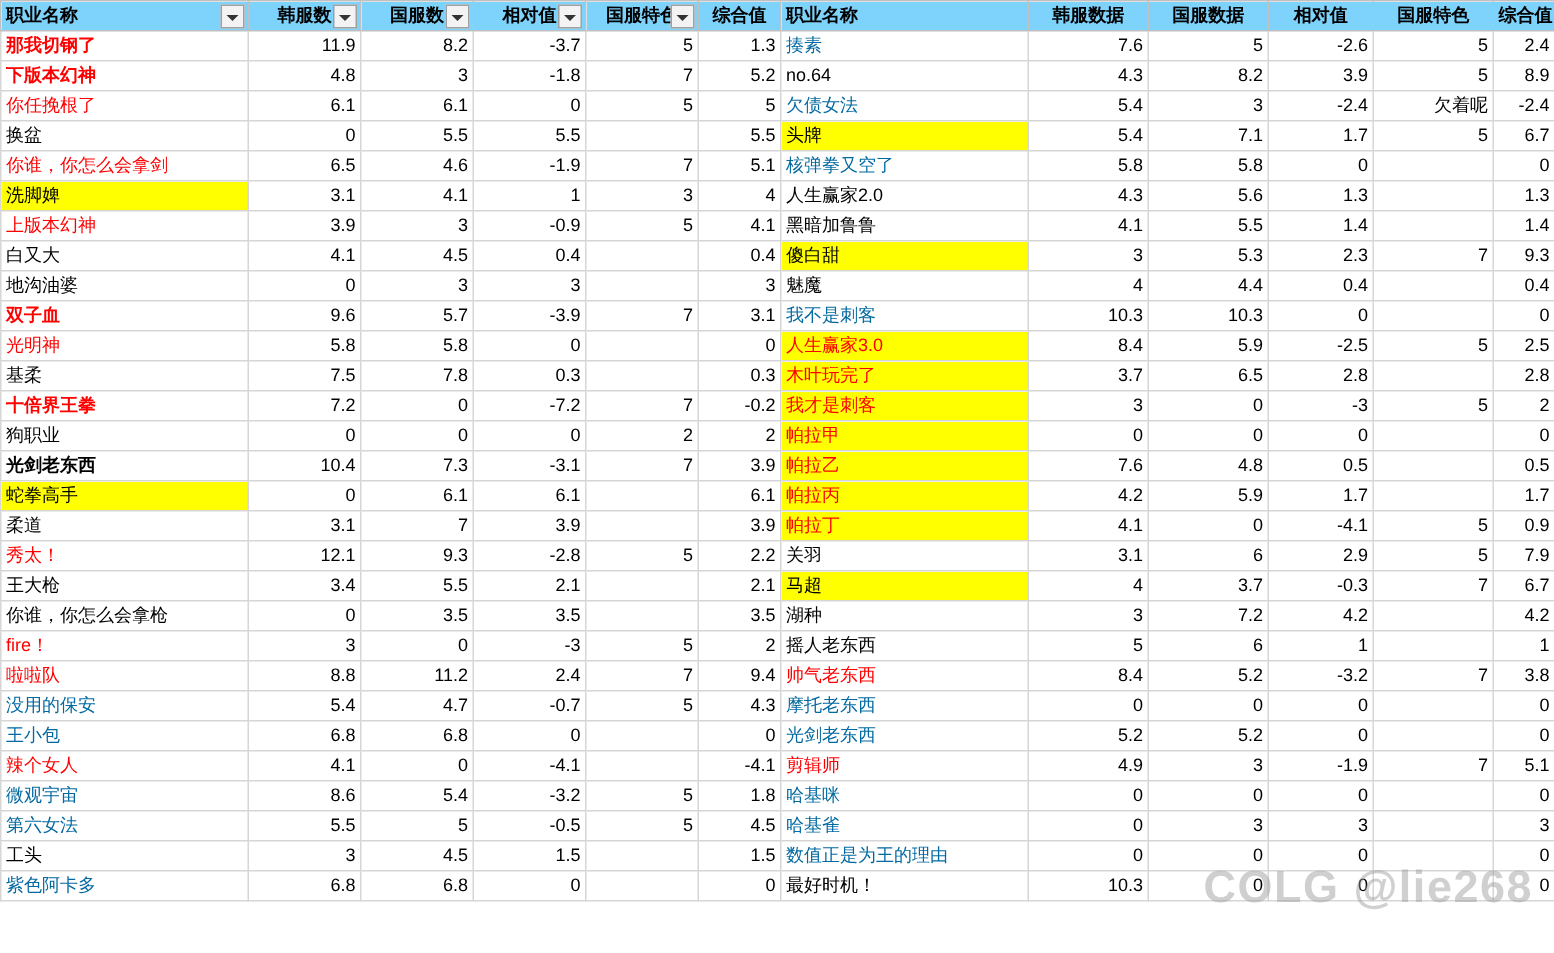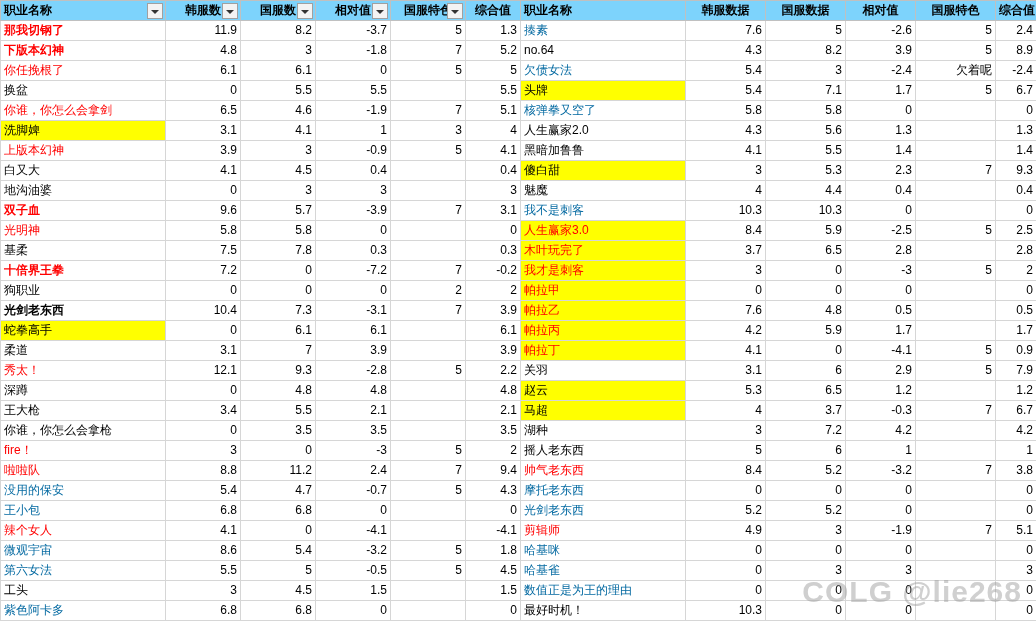--- a/index.html
+++ b/index.html
@@ -383,34 +383,20 @@
           <td class="num">5</td>
           <td class="num">2.2</td>
           <td class="name black">关羽</td>
           <td class="num">3.1</td>
           <td class="num">6</td>
           <td class="num">2.9</td>
           <td class="num">5</td>
           <td class="num">7.9</td>
         </tr>
         <tr>
-          <td class="name black">深蹲</td>
-          <td class="num">0</td>
-          <td class="num">4.8</td>
-          <td class="num">4.8</td>
-          <td class="num"></td>
-          <td class="num">4.8</td>
-          <td class="name black yellow">赵云</td>
-          <td class="num">5.3</td>
-          <td class="num">6.5</td>
-          <td class="num">1.2</td>
-          <td class="num"></td>
-          <td class="num">1.2</td>
-        </tr>
-        <tr>
           <td class="name black">王大枪</td>
           <td class="num">3.4</td>
           <td class="num">5.5</td>
           <td class="num">2.1</td>
           <td class="num"></td>
           <td class="num">2.1</td>
           <td class="name black yellow">马超</td>
           <td class="num">4</td>
           <td class="num">3.7</td>
           <td class="num">-0.3</td>

